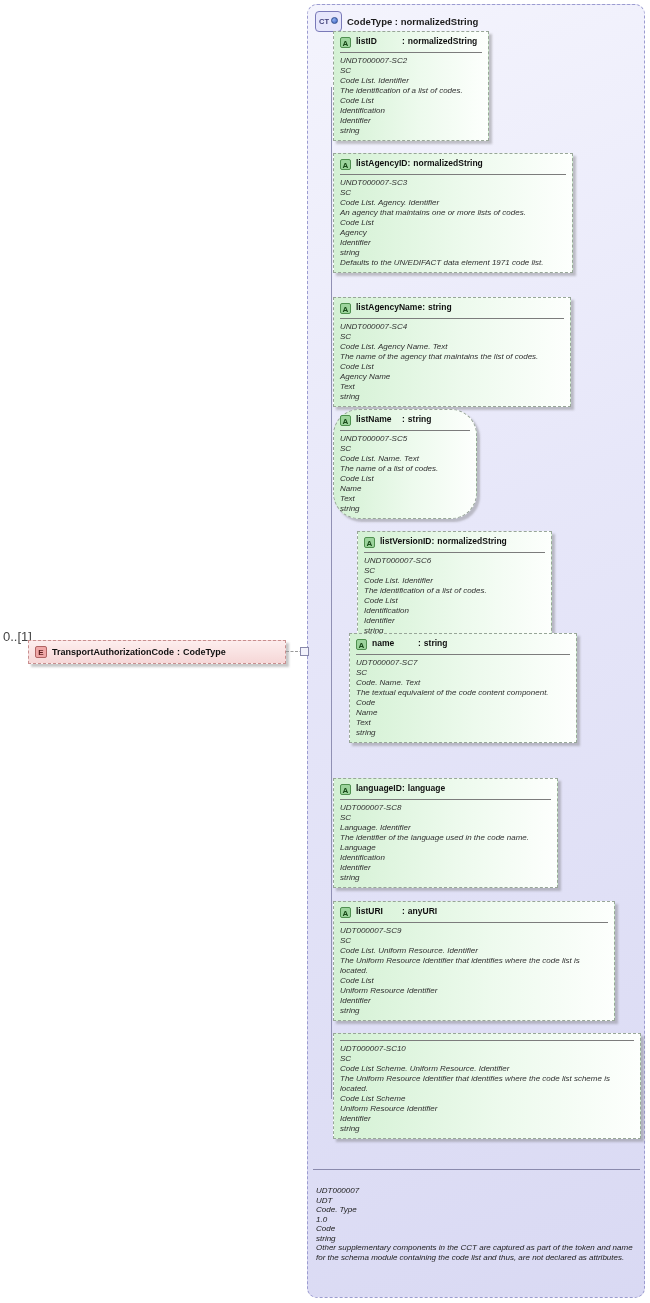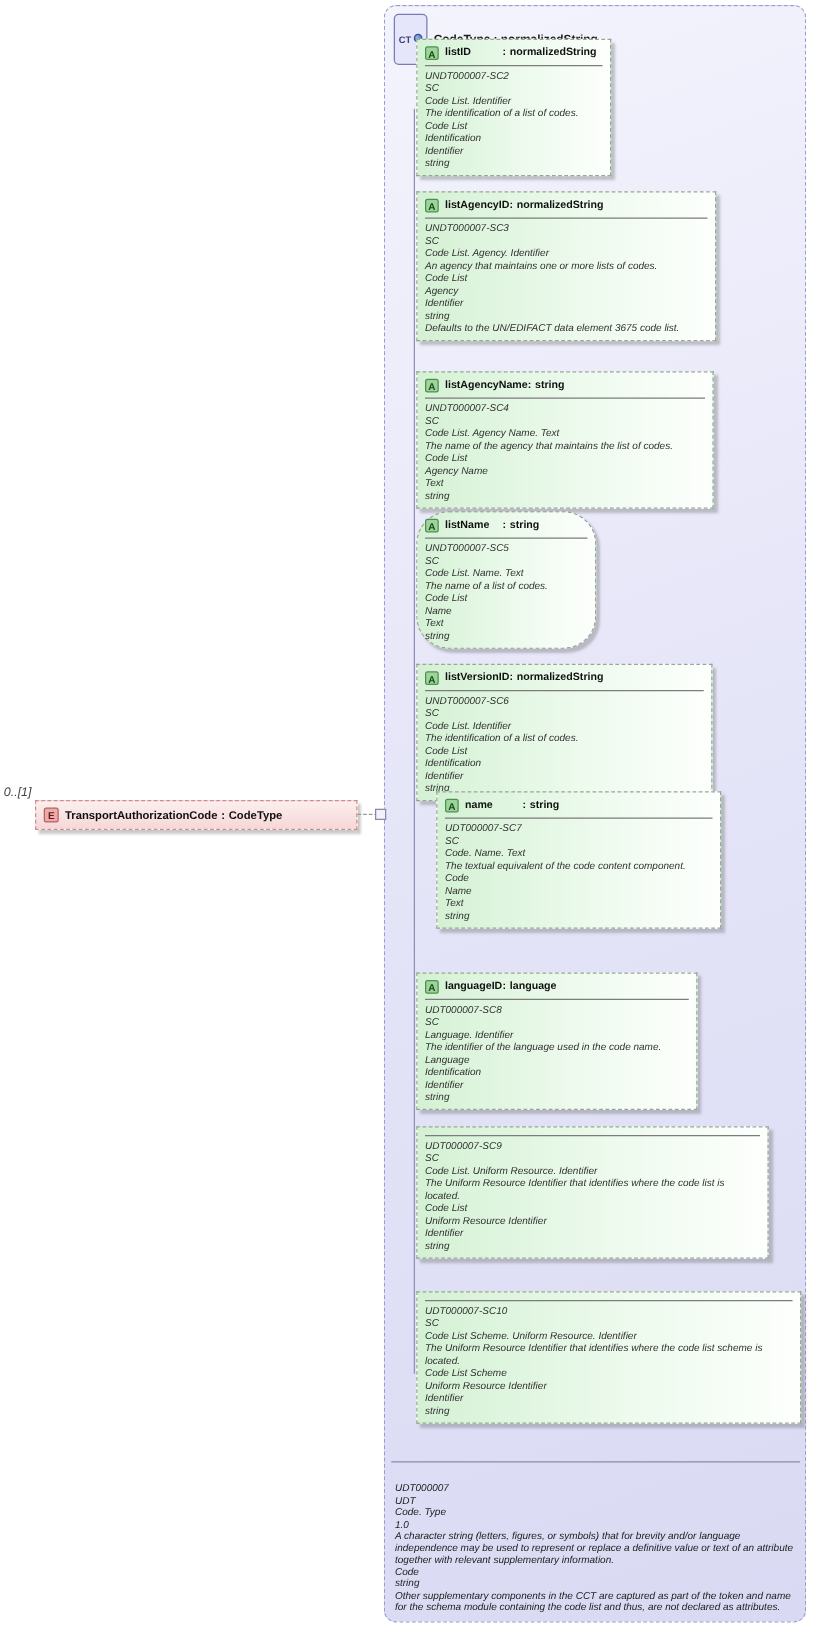--- a/index.html
+++ b/index.html
@@ -10,21 +10,21 @@
   
   .ct-container {
     position:absolute; left:307px; top:4px; width:338px; height:1294px;
     border:1px dashed #9b9bd0; border-radius:10px;
     background:linear-gradient(160deg,#f4f4fd 0%, #e7e7f9 40%, #d9d9f3 100%);
   }
   .ct-header { position:absolute; left:7px; top:6px; display:flex; align-items:center; gap:5px; }
   .ct-icon {
     display:inline-flex; align-items:flex-start; gap:2px;
     border:1px solid #7a7ab8; background:#e6e6fb; border-radius:4px;
-    padding:15px 3px; font-size:7.5px; font-weight:bold; color:#3f3f78;
+    padding:5px 3px; font-size:7.5px; font-weight:bold; color:#3f3f78;
   }
   .ct-badge { width:7px; height:7px; border-radius:50%;
     background:radial-gradient(circle at 35% 35%, #8fb0f0, #3a5fc0); border:1px solid #31508f; }
   .ct-title { font-size:9.5px; font-weight:bold; color:#1c1c1c; white-space:nowrap; }
 
   .vline { position:absolute; left:23px; top:82px; height:1012px; width:0; border-left:1px solid #9090b4; }
 
   
   .attr-box {
     position:absolute; left:25px;
@@ -57,21 +57,21 @@
     box-shadow:3px 3px 2px rgba(100,100,100,0.35);
     display:flex; align-items:center; gap:5px; padding:0 6px;
   }
   .e-icon {
     flex:0 0 auto; width:12px; height:12px; line-height:12px; text-align:center;
     font-size:8px; font-weight:bold; color:#5c1d1d;
     background:#f0a8a8; border:1px solid #b06464; border-radius:2px;
   }
   .elem-label { font-size:9px; font-weight:bold; color:#101010; white-space:nowrap; }
   .elem-colon { margin:0 3px; }
-  .cardinality { position:absolute; left:3px; top:629px; font-size:10px; font-style:italic; color:#444; }
+  .cardinality { position:absolute; left:3px; top:629px; font-size:13px; color:#444; }
 
   .connector { position:absolute; left:286px; top:651px; width:21px; border-top:1px dashed #999; }
   .port { position:absolute; left:300px; top:647px; width:9px; height:9px; background:#f2f2fb; border:1px solid #8888aa; }
 </style>
 </head>
 <body>
 
 <div class="canvas">
 
   <div class="ct-container">
@@ -114,21 +114,21 @@
       <div class="attr-sep"></div>
       <div class="attr-lines">
           <div>UNDT000007-SC3</div>
           <div>SC</div>
           <div>Code List. Agency. Identifier</div>
           <div>An agency that maintains one or more lists of codes.</div>
           <div>Code List</div>
           <div>Agency</div>
           <div>Identifier</div>
           <div>string</div>
-          <div>Defaults to the UN/EDIFACT data element 3675 code list.</div>
+          <div>Defaults to the UN/EDIFACT data element 1971 code list.</div>
         </div>
     </div>
 
     <div class="attr-box" style="top:292px;width:238px;">
       <div class="attr-header">
         <span class="a-icon">A</span><span class="attr-name">listAgencyName</span><span class="attr-colon">:</span><span class="attr-type">string</span>
       </div>
       <div class="attr-sep"></div>
       <div class="attr-lines">
           <div>UNDT000007-SC4</div>
@@ -152,21 +152,21 @@
           <div>SC</div>
           <div>Code List. Name. Text</div>
           <div>The name of a list of codes.</div>
           <div>Code List</div>
           <div>Name</div>
           <div>Text</div>
           <div>string</div>
         </div>
     </div>
 
-    <div class="attr-box" style="top:526px;width:237px;">
+    <div class="attr-box" style="top:526px;width:195px;margin-left:24px;">
       <div class="attr-header">
         <span class="a-icon">A</span><span class="attr-name">listVersionID</span><span class="attr-colon">:</span><span class="attr-type">normalizedString</span>
       </div>
       <div class="attr-sep"></div>
       <div class="attr-lines">
           <div>UNDT000007-SC6</div>
           <div>SC</div>
           <div>Code List. Identifier</div>
           <div>The identification of a list of codes.</div>
           <div>Code List</div>
@@ -204,20 +204,23 @@
           <div>Language. Identifier</div>
           <div>The identifier of the language used in the code name.</div>
           <div>Language</div>
           <div>Identification</div>
           <div>Identifier</div>
           <div>string</div>
         </div>
     </div>
 
     <div class="attr-box" style="top:896px;width:282px;">
+      <div class="attr-header">
+        <span class="a-icon">A</span><span class="attr-name">listURI</span><span class="attr-colon">:</span><span class="attr-type">anyURI</span>
+      </div>
       <div class="attr-sep"></div>
       <div class="attr-lines">
           <div>UDT000007-SC9</div>
           <div>SC</div>
           <div>Code List. Uniform Resource. Identifier</div>
           <div>The Uniform Resource Identifier that identifies where the code list is located.</div>
           <div>Code List</div>
           <div>Uniform Resource Identifier</div>
           <div>Identifier</div>
           <div>string</div>
@@ -237,21 +240,20 @@
           <div>string</div>
         </div>
     </div>
 
     <div class="footer-sep"></div>
     <div class="footer">
         <div>UDT000007</div>
         <div>UDT</div>
         <div>Code. Type</div>
         <div>1.0</div>
-        <div>A character string (letters, figures, or symbols) that for brevity and/or language independence may be used to represent or replace a definitive value or text of an attribute together with relevant supplementary information.</div>
         <div>Code</div>
         <div>string</div>
         <div>Other supplementary components in the CCT are captured as part of the token and name for the schema module containing the code list and thus, are not declared as attributes.</div>
       </div>
 
   </div>
 
   <div class="cardinality">0..[1]</div>
 
   <div class="elem-box">

